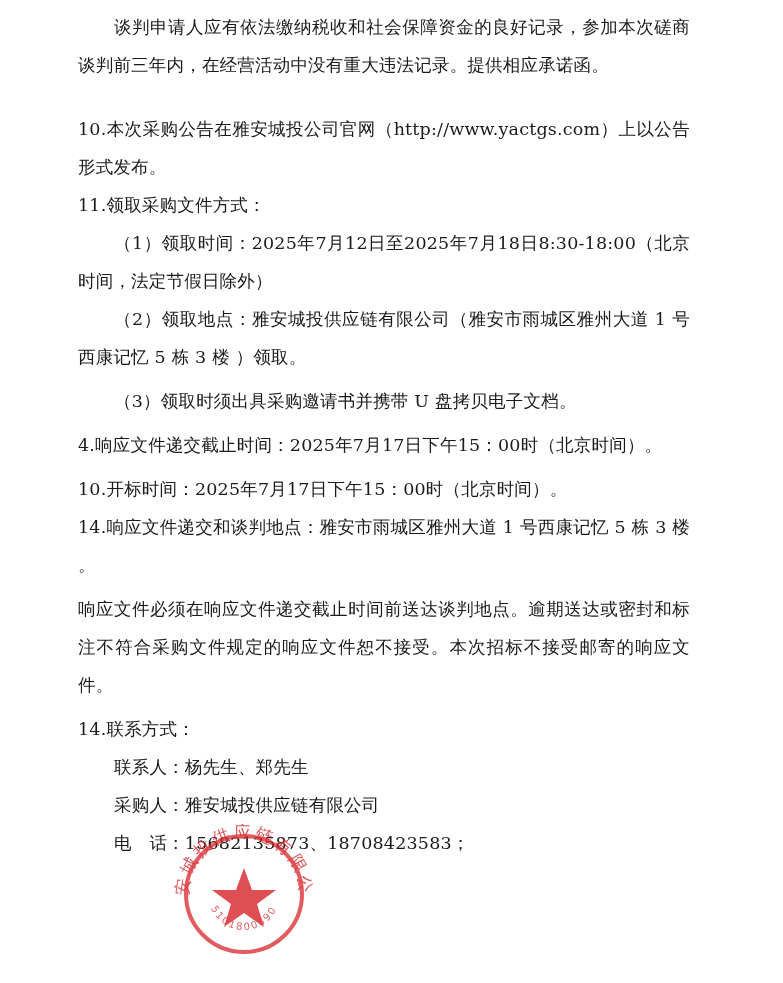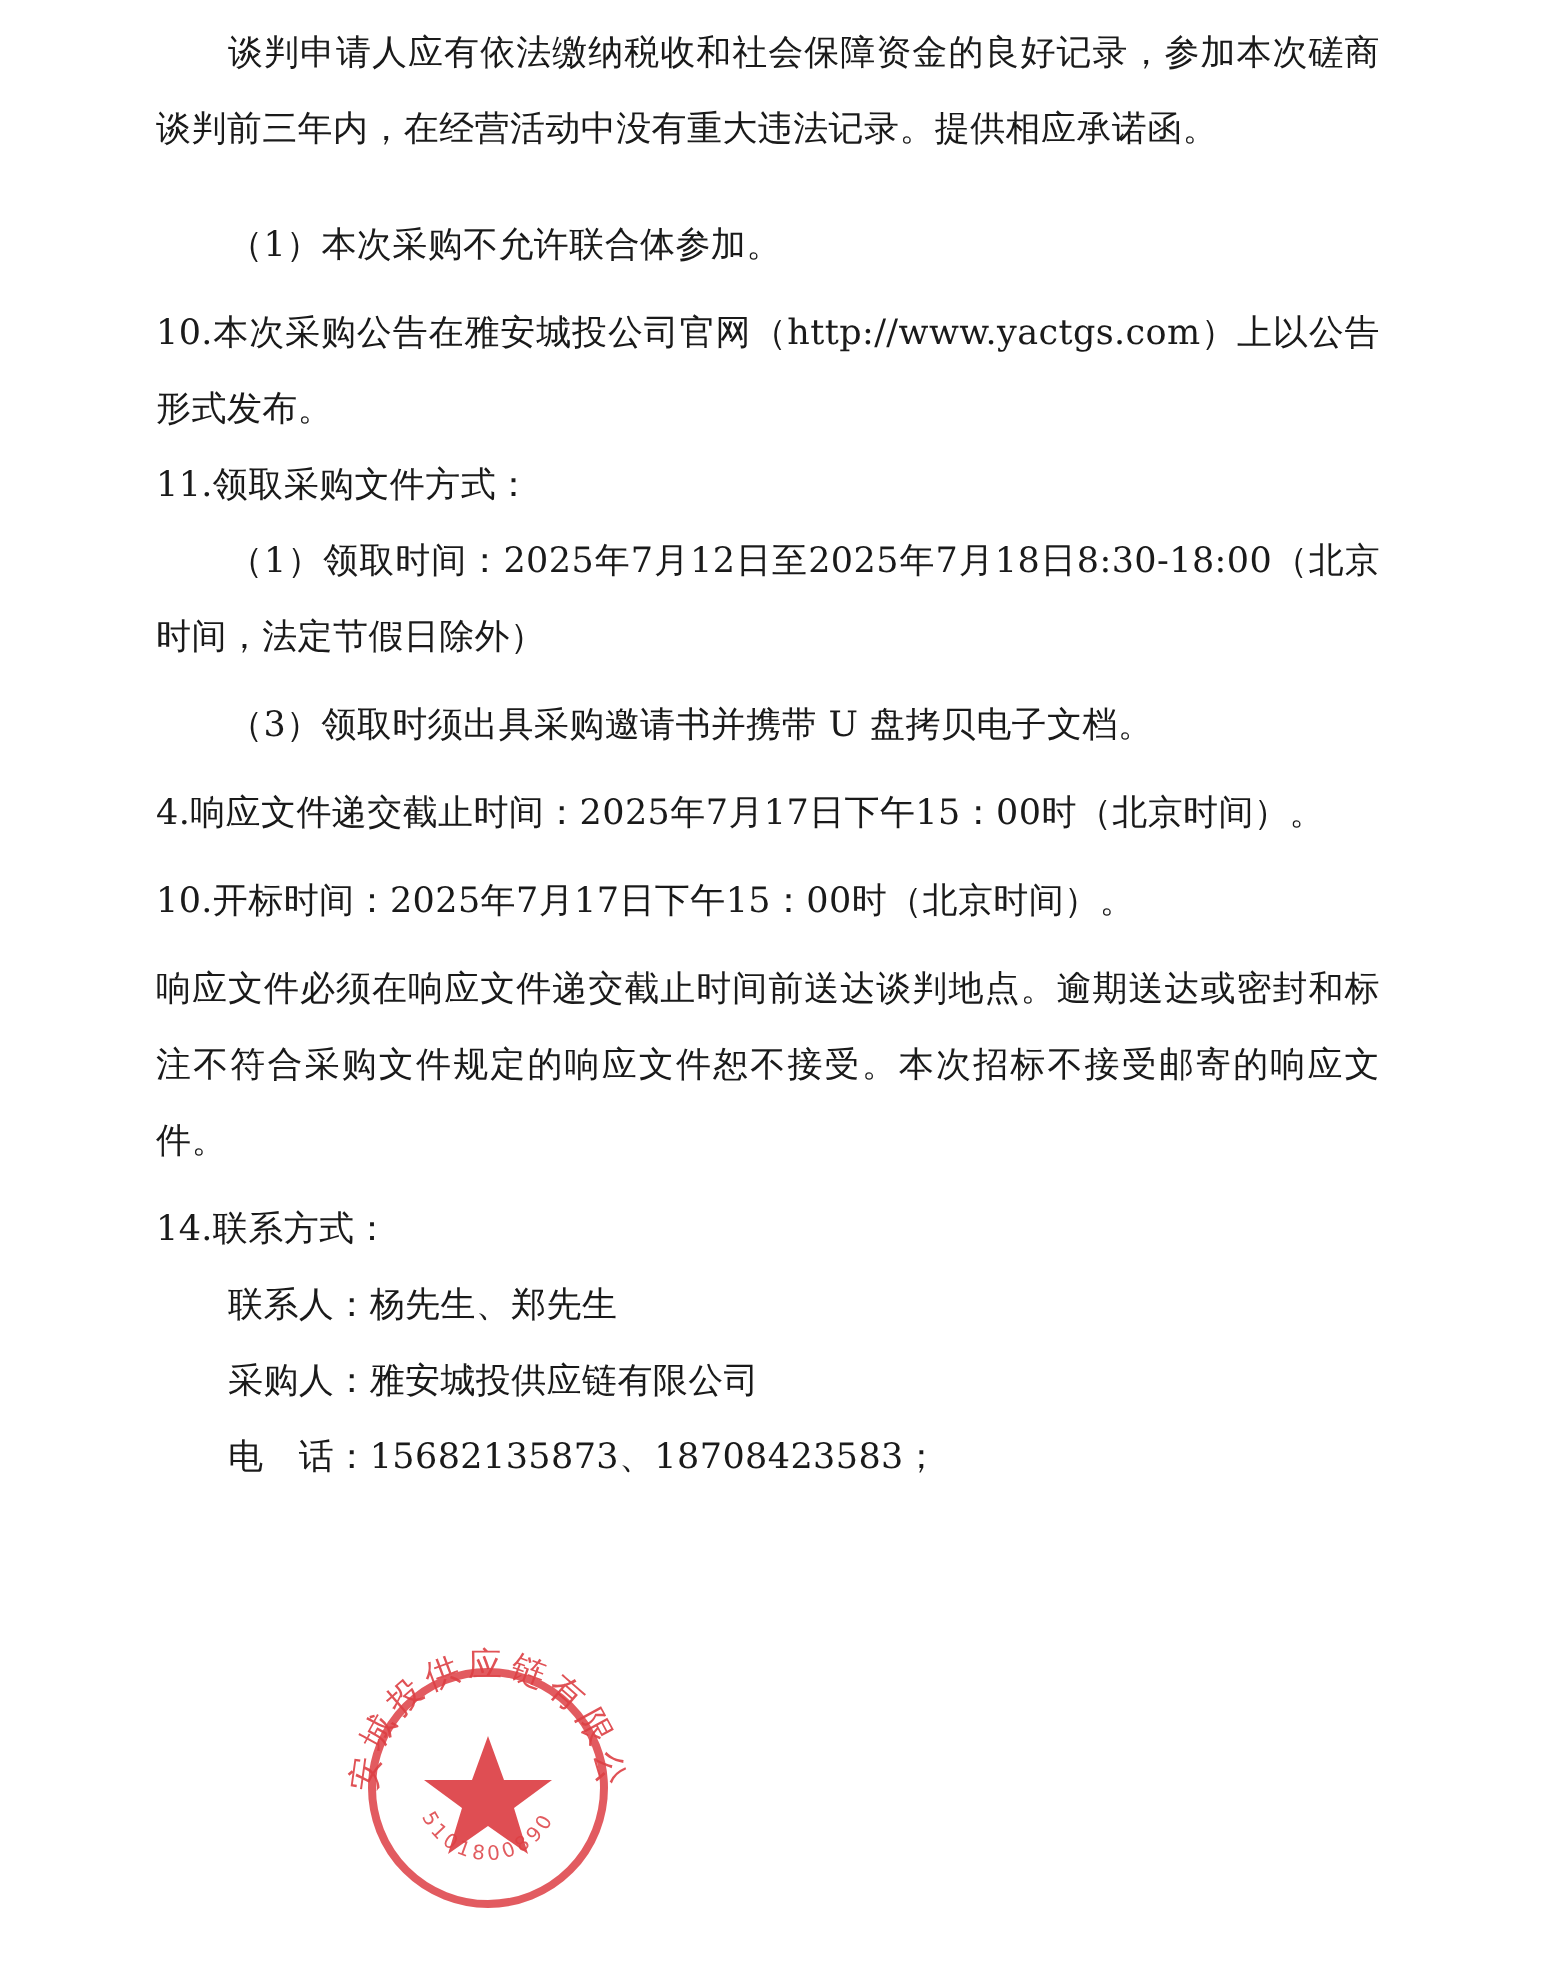--- a/index.html
+++ b/index.html
@@ -64,43 +64,44 @@
 
   <div class="content">
 
     <p class="indent-para">谈判申请人应有依法缴纳税收和社会保障资金的良好记录，参加本次磋商谈判前三年内，在经营活动中没有重大违法记录。提供相应承诺函。</p>
 
     <div class="gapline"></div>
 
 
     <div class="smallgap"></div>
 
-    <p class="indent-para">（1）本次采购不允许联合体参加。</p>
 
     <div class="smallgap"></div>
 
     <p>10.本次采购公告在雅安城投公司官网（http://www.yactgs.com）上以公告形式发布。</p>
 
     <p>11.领取采购文件方式：</p>
 
     <p class="indent-para"><span>（1）领取时间：</span><span class="u">2025</span><span>年</span><span class="u">7</span><span>月</span><span class="u">12</span><span>日</span><span>至</span><span class="u">2025</span><span>年</span><span class="u">7</span><span>月</span><span class="u">18</span><span>日8:30-18:00</span><span>（北京时间，法定节假日除外）</span></p>
 
+    <p class="indent-para">（2）领取地点：雅安城投供应链有限公司（雅安市雨城区雅州大道 1 号西康记忆 5 栋 3 楼 ）领取。</p>
 
     <div class="smallgap"></div>
 
     <p class="indent-para">（3）领取时须出具采购邀请书并携带 U 盘拷贝电子文档。</p>
 
     <div class="smallgap"></div>
 
     <p><span>4.响应文件递交截止时间：</span><span class="u">2025</span><span>年</span><span class="u">7</span><span>月</span><span class="u">17</span><span>日下午</span><span class="u">15：00</span><span>时</span><span>（北京时间）。</span></p>
 
     <div class="smallgap"></div>
 
     <p><span>10.开标时间：</span><span class="u">2025</span><span>年</span><span class="u">7</span><span>月</span><span class="u">17</span><span>日下午</span><span class="u">15：00</span><span>时</span><span>（北京时间）。</span></p>
 
+    <p>14.响应文件递交和谈判地点：雅安市雨城区雅州大道 1 号西康记忆 5 栋 3 楼 。</p>
 
     <div class="smallgap"></div>
 
     <p>响应文件必须在响应文件递交截止时间前送达谈判地点。逾期送达或密封和标注不符合采购文件规定的响应文件恕不接受。本次招标不接受邮寄的响应文件。</p>
 
     <div class="smallgap"></div>
 
     <p>14.联系方式：</p>
 
     <p class="indent-para"><span>联系人：</span><span>杨先生、郑先生</span></p>

